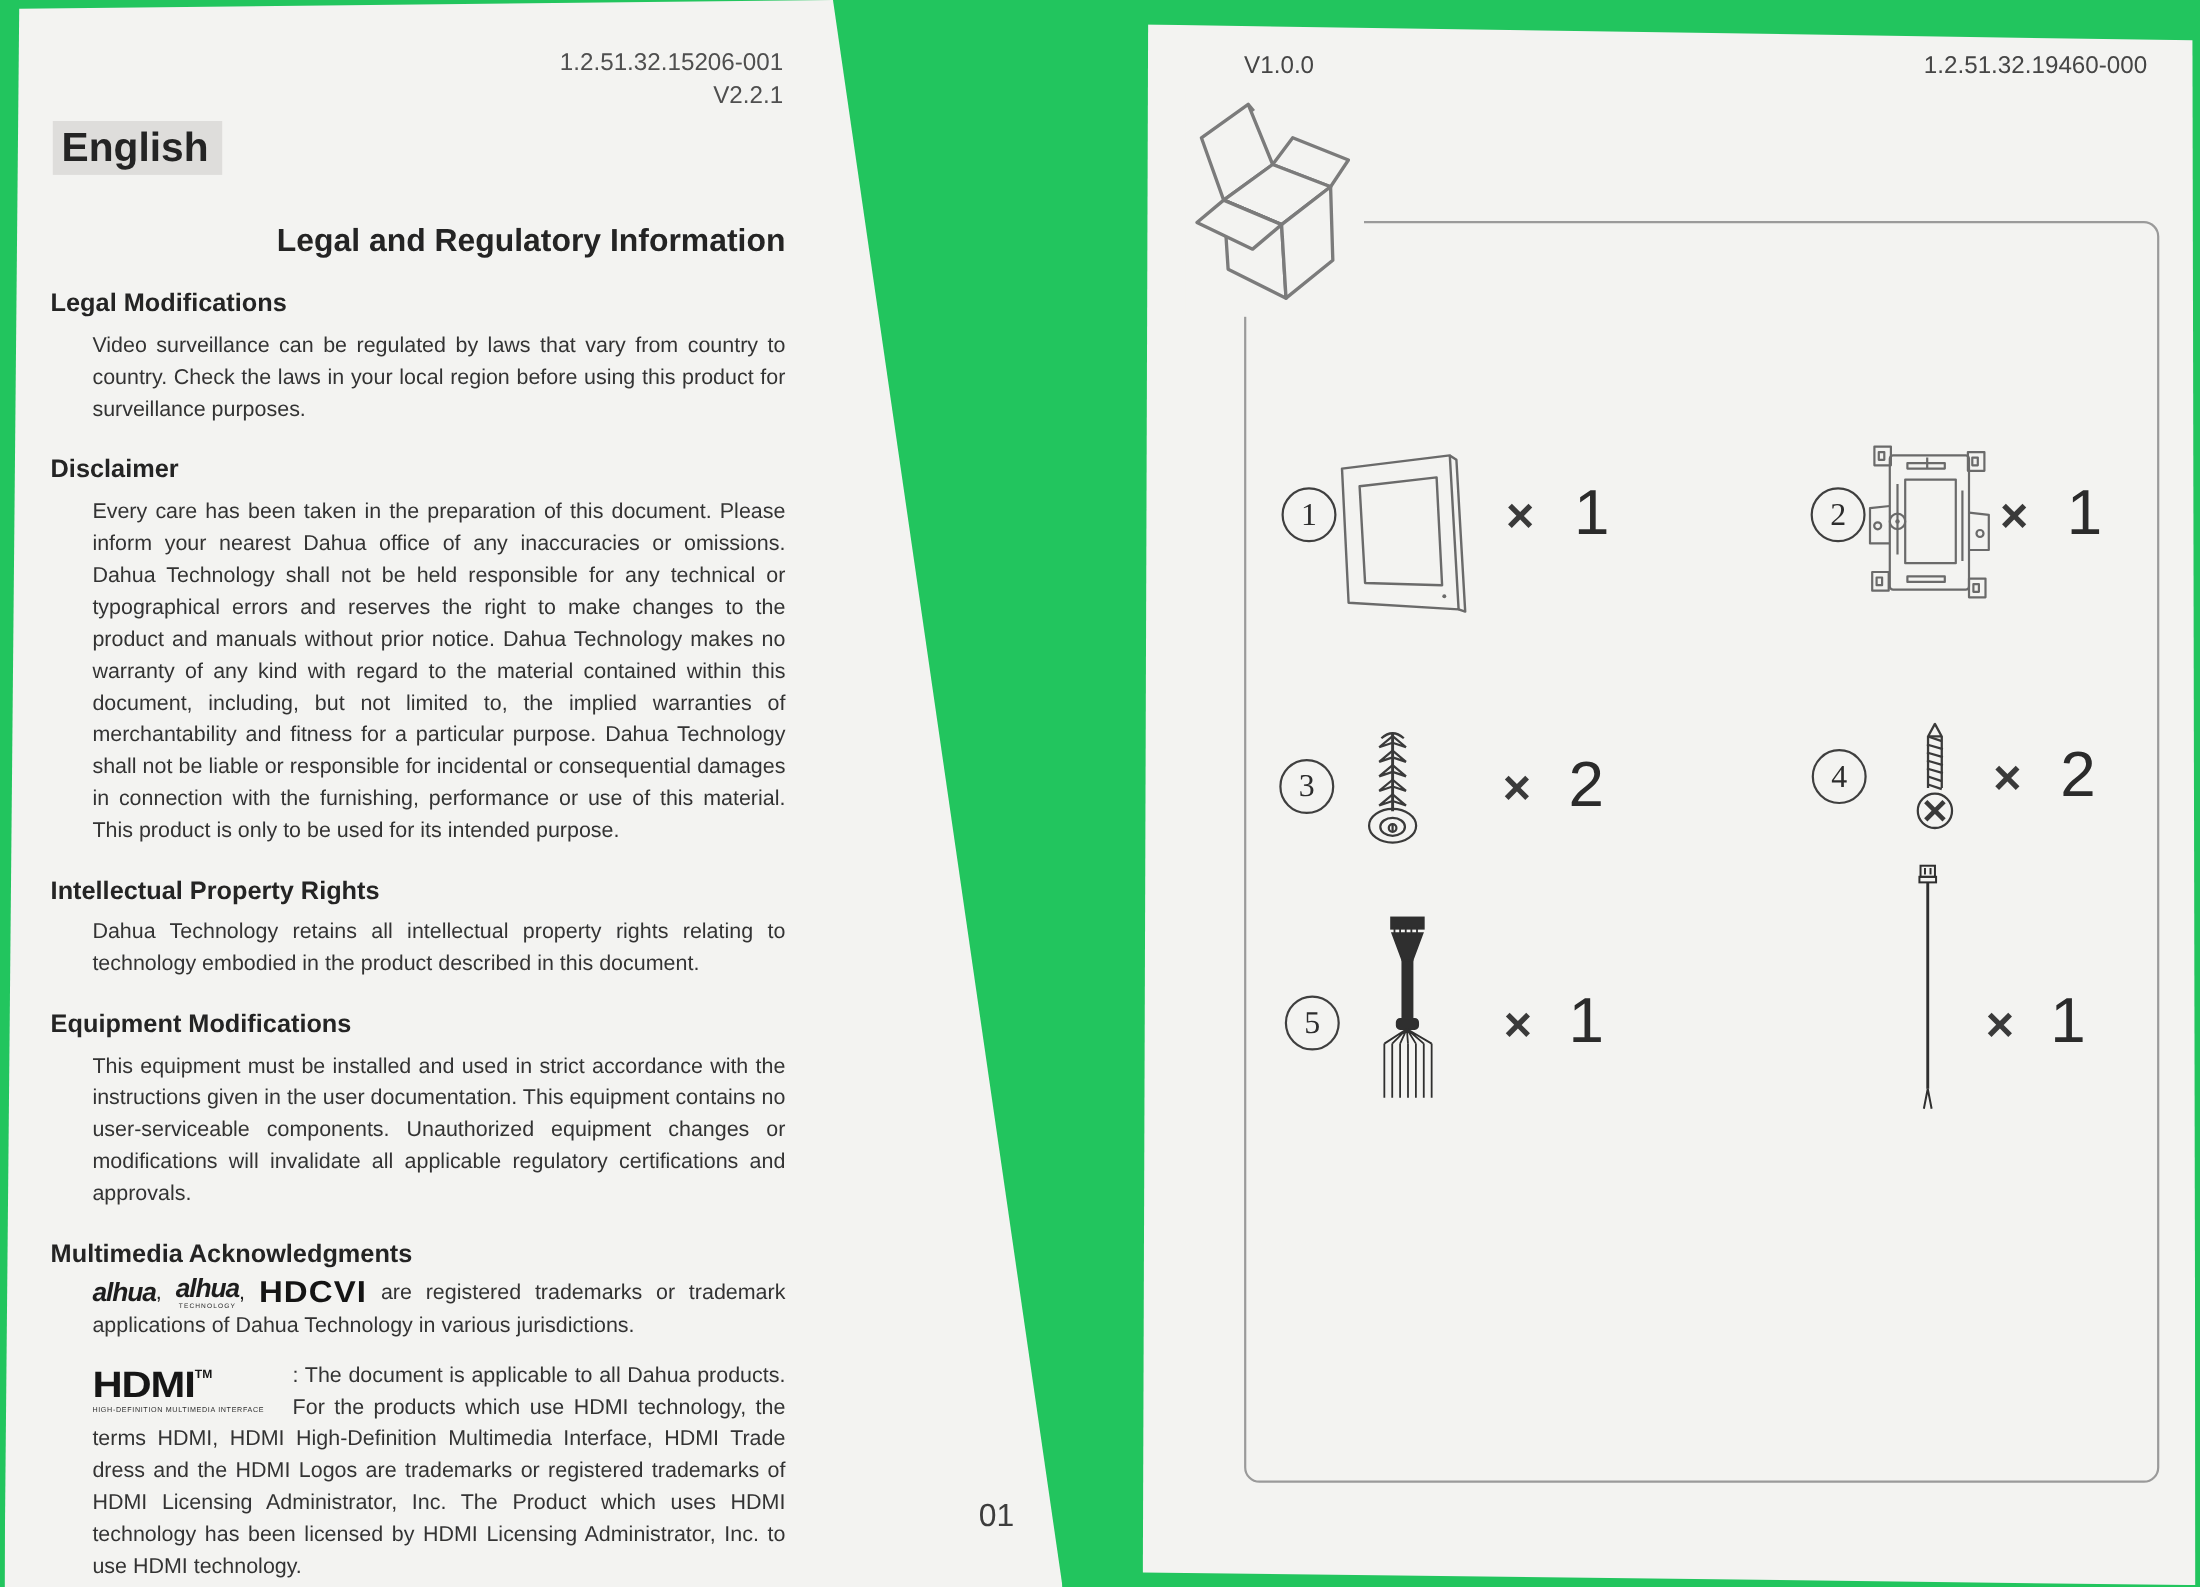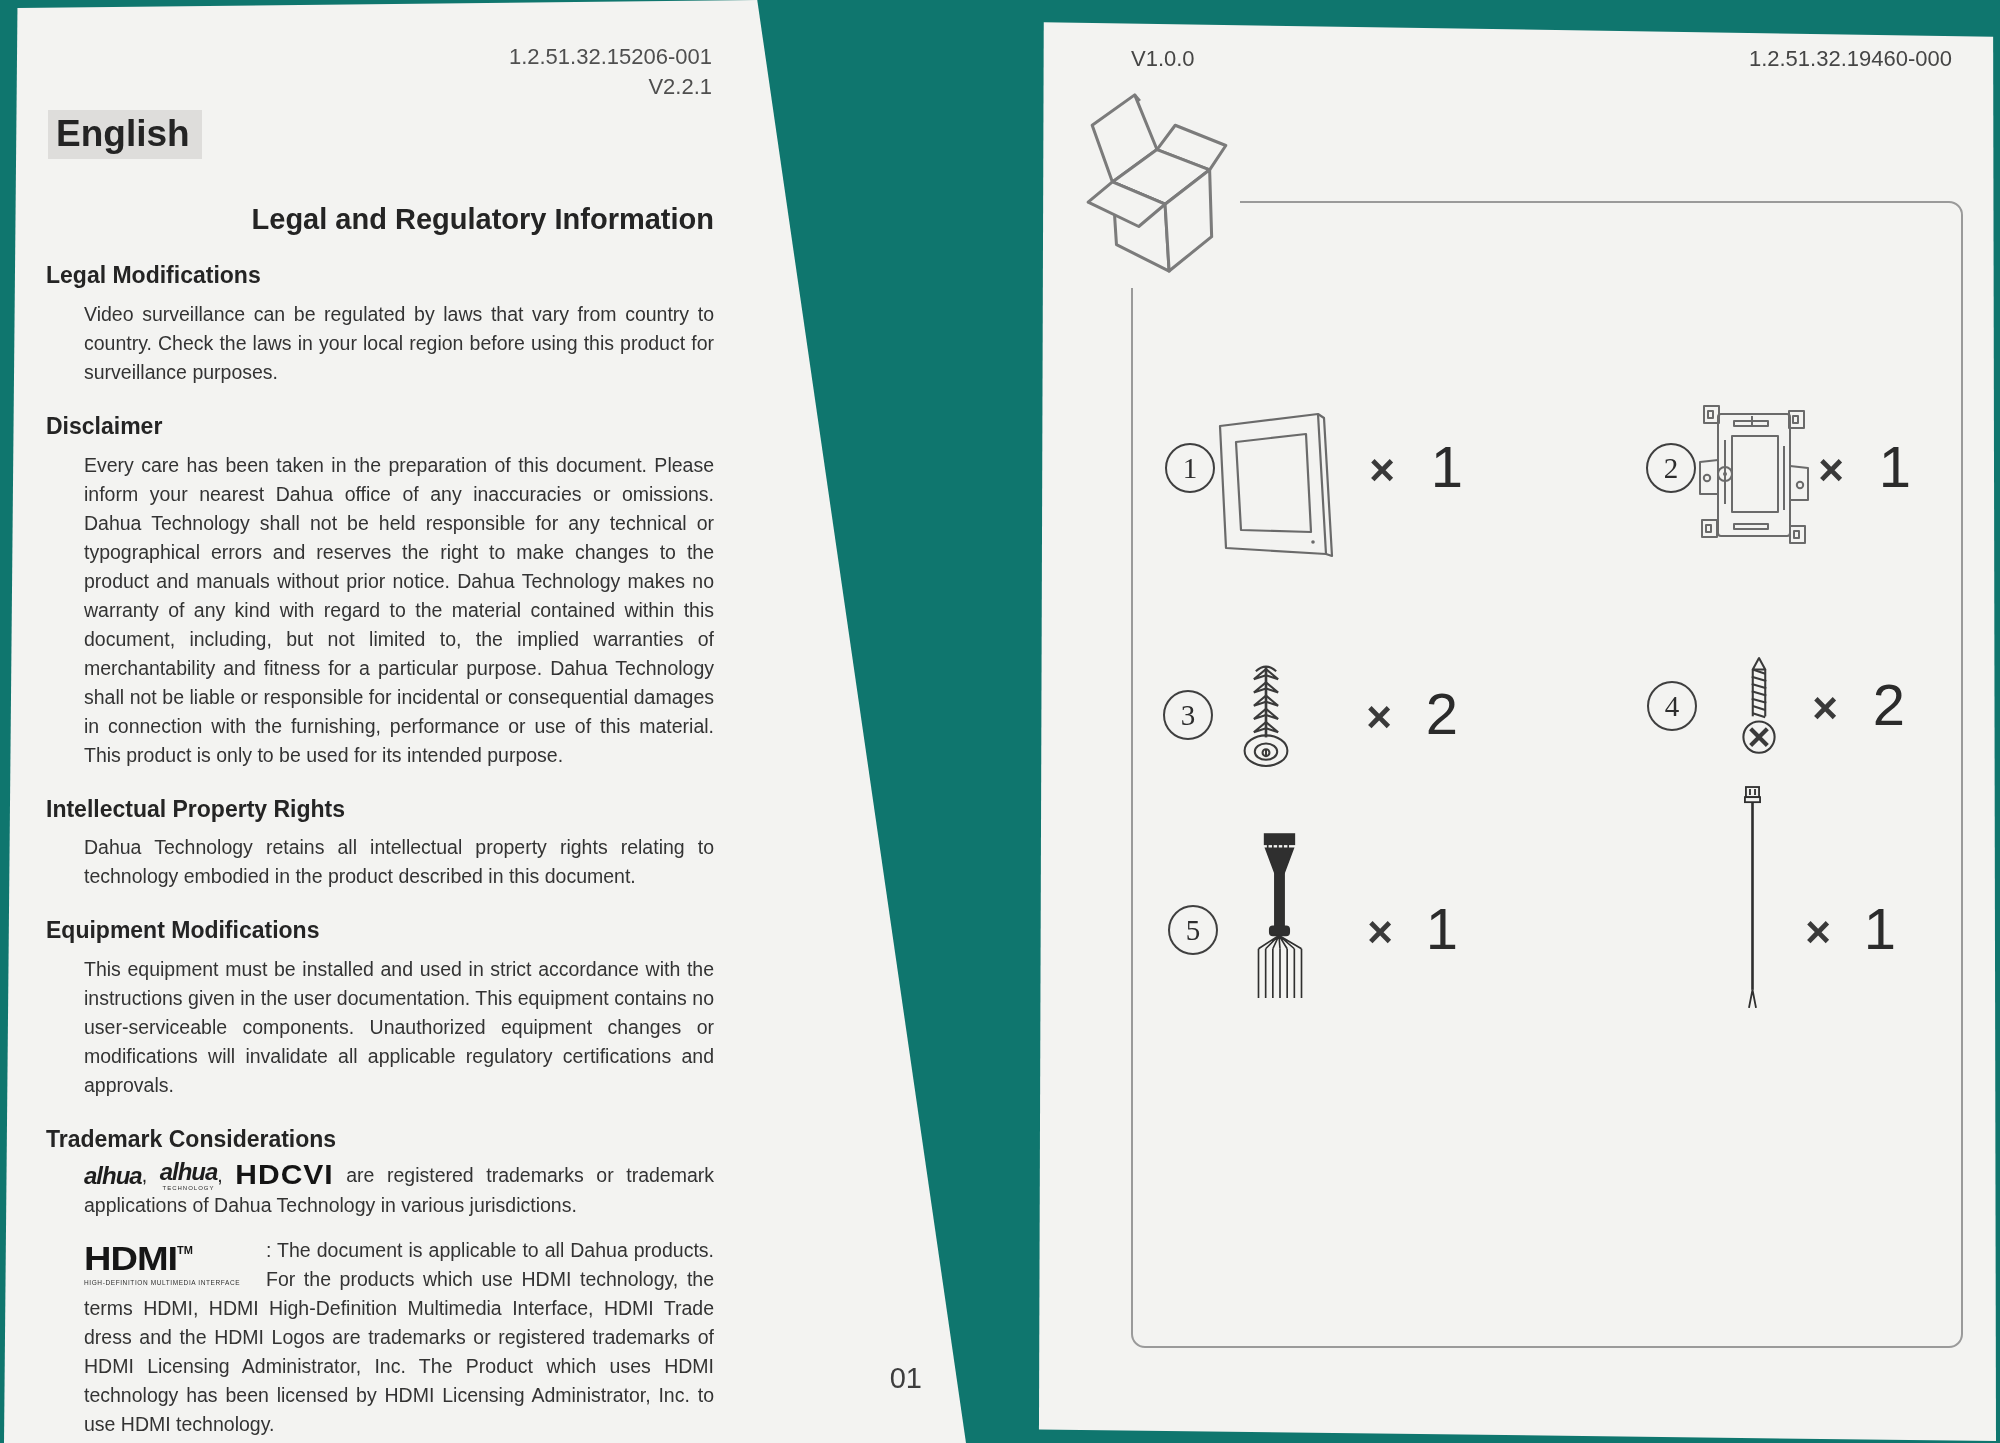--- a/index.html
+++ b/index.html
@@ -1,16 +1,16 @@
 <!DOCTYPE html>
 <html><head>
 <meta charset="utf-8">
 <style>
   html,body{margin:0;padding:0;background:#ffffff;}
-  .canvas{position:relative;width:2000px;height:1443px;background:#0f766e;overflow:hidden;
+  .canvas{position:relative;width:2000px;height:1443px;background:#22c55e;overflow:hidden;
           font-family:"Liberation Sans",sans-serif;color:#2f2f2f;}
   .page{position:absolute;background:#f3f3f1;filter:drop-shadow(1px 2px 4px rgba(0,0,0,.25));}
   .page-left{left:4px;top:0;width:962px;height:1443px;
              clip-path:polygon(1.4% 0.55%,78.3% 0%,100% 100%,0% 100%);}
   .page-right{left:1038px;top:8px;width:958px;height:1433px;
               clip-path:polygon(0.6% 1%,99.7% 2%,100% 100%,0.1% 99.2%);}
 
   
   .docnum{position:absolute;top:42px;right:254px;text-align:right;
           font-size:22px;line-height:1.35;color:#4f4f4f;}
@@ -76,21 +76,21 @@
 
       <div class="sec-h">Disclaimer</div>
       <p class="sec-p">Every care has been taken in the preparation of this document. Please inform your nearest Dahua office of any inaccuracies or omissions. Dahua Technology shall not be held responsible for any technical or typographical errors and reserves the right to make changes to the product and manuals without prior notice. Dahua Technology makes no warranty of any kind with regard to the material contained within this document, including, but not limited to, the implied warranties of merchantability and fitness for a particular purpose. Dahua Technology shall not be liable or responsible for incidental or consequential damages in connection with the furnishing, performance or use of this material. This product is only to be used for its intended purpose.</p>
 
       <div class="sec-h">Intellectual Property Rights</div>
       <p class="sec-p">Dahua Technology retains all intellectual property rights relating to technology embodied in the product described in this document.</p>
 
       <div class="sec-h">Equipment Modifications</div>
       <p class="sec-p">This equipment must be installed and used in strict accordance with the instructions given in the user documentation. This equipment contains no user-serviceable components. Unauthorized equipment changes or modifications will invalidate all applicable regulatory certifications and approvals.</p>
 
-      <div class="sec-h">Trademark Considerations</div>
+      <div class="sec-h">Multimedia Acknowledgments</div>
 
       <p class="tm-block">
         <span class="dahua-logo">alhua</span><span class="sep">,</span>
         <span class="dahua-logo dahua-tech"><span>alhua</span><span class="sub">TECHNOLOGY</span></span><span class="sep">,</span>
         <span class="hdcvi-logo">HDCVI</span>
         <span>are registered trademarks or trademark applications of Dahua Technology in various jurisdictions.</span>
       </p>
 
       <div class="hdmi-wrap">
         <span class="hdmi-logo">

